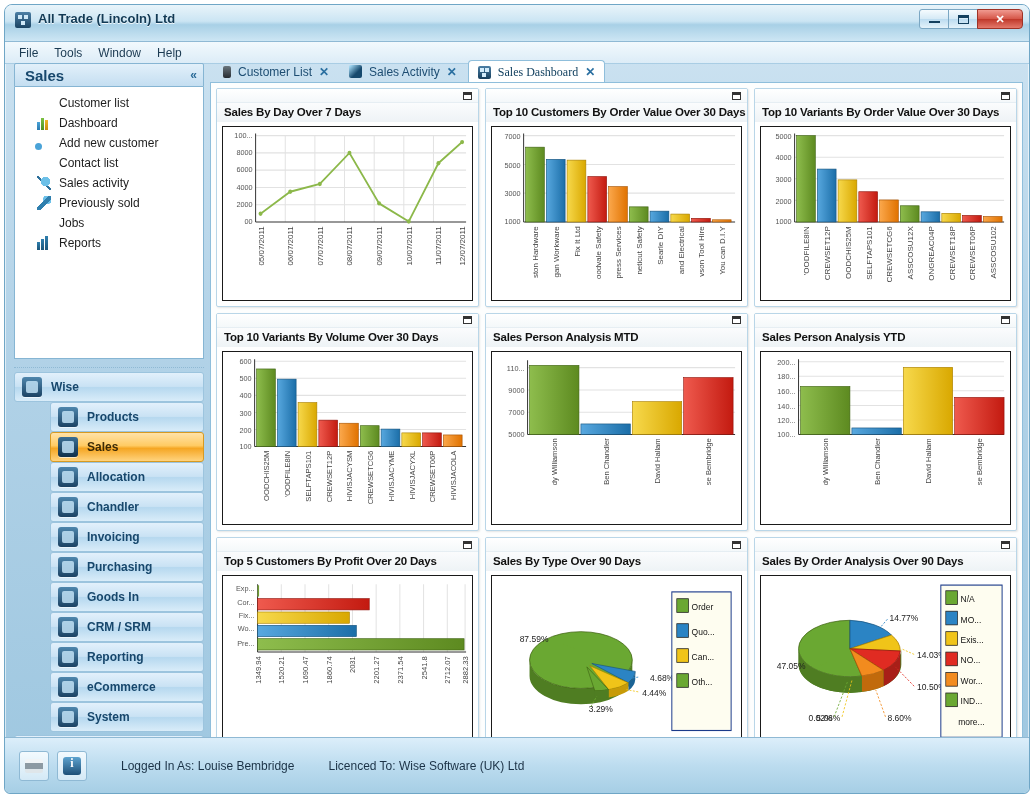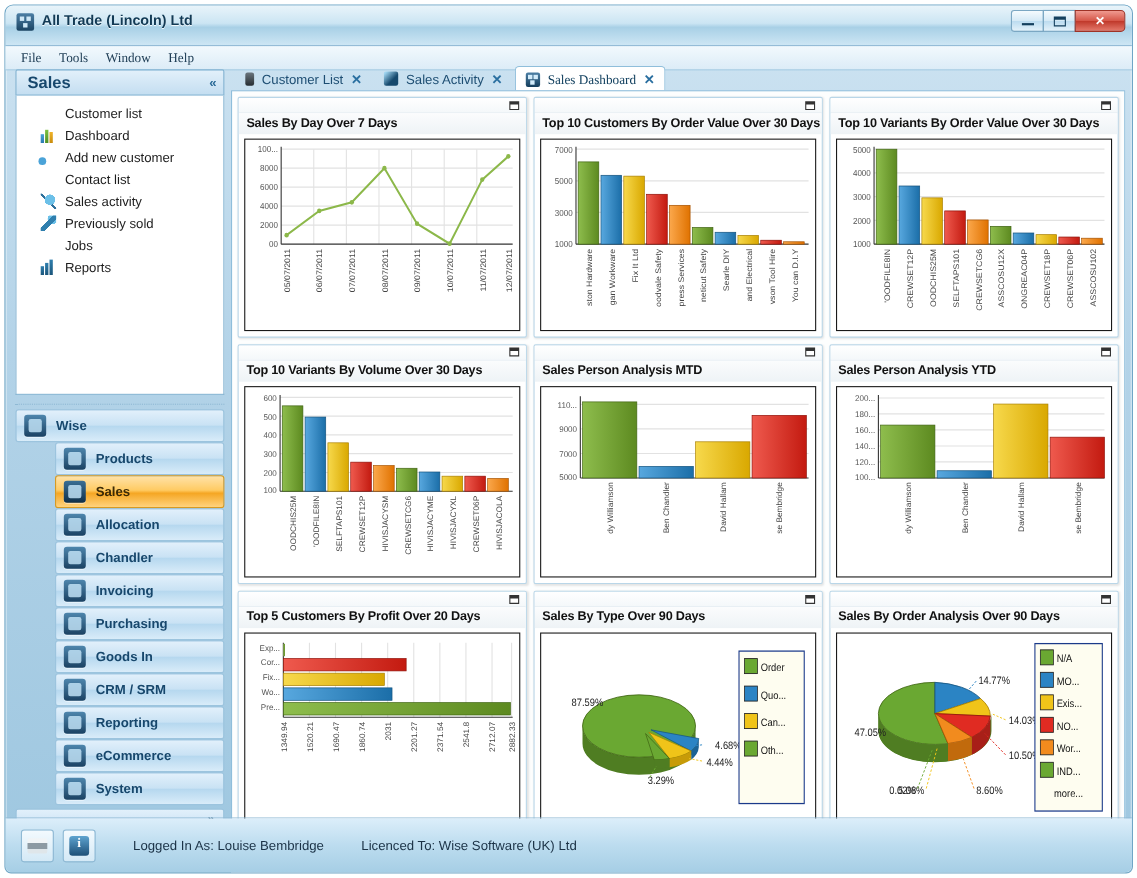--- a/index.html
+++ b/index.html
@@ -63,21 +63,21 @@
     background: linear-gradient(180deg,#f09a90 0%,#d6584a 48%,#c0392b 52%,#e4796b 100%);
     border-color: #9e3226; color:#fff; font-weight:700;
   }
   .glyph-min { display:block; width:11px; height:2px; background:#14405e; margin-top:6px; }
   .glyph-max { display:block; width:11px; height:9px; border:1px solid #14405e; border-top-width:3px; }
   
   #menubar {
     height: 22px;
     background: linear-gradient(180deg,#f2f9fd,#dcecf7);
     border-bottom: 1px solid #a9cde4;
-    display: flex; align-items: center; padding-left: 14px; gap: 16px; font-family: Liberation Serif, serif;
+    display: flex; align-items: center; padding-left: 14px; gap: 16px;
   }
   #menubar .mi { font-size: 12px; color: #1b3a52; cursor: default; }
   
   #body-area {
     position: absolute; left: 0; top: 53px; right: 0; bottom: 0;
     display: flex;
     border-radius: 9px;
   }
   
   #sidebar {
@@ -264,21 +264,21 @@
   .tb-select .caret { font-size:8px; color:#456; }
   .tb-plus { width:12px;height:12px; position:relative; }
   .tb-plus:before,.tb-plus:after{content:"";position:absolute;background:#2f7fae;}
   .tb-plus:before{left:4.5px;top:0;width:3px;height:12px;}
   .tb-plus:after{left:0;top:4.5px;width:12px;height:3px;}
   .tb-pencil { width:13px;height:13px; background: linear-gradient(135deg,#f2c94c 35%, #8b6b12 36% 50%, #ddd 51%); transform: rotate(0deg); }
   .tb-editmode { width:13px;height:13px; background: linear-gradient(160deg,#f2c94c 0 45%, #1b4263 46%); border-radius:2px; }
   .tb-item { display:flex; align-items:center; gap:4px; cursor:default; }
   
   #statusbar {
-    position:absolute; left:0; right:0; bottom:0; height: 50px;
+    position:absolute; left:0; right:0; bottom:0; height: 56px;
     background: linear-gradient(180deg,#dceefa 0%, #bcdcef 50%, #a6cee5 100%);
     border-top: 1px solid #8fb9d4;
     border-radius: 0 0 6px 6px;
     display:flex; align-items:center; padding-left: 14px; gap: 8px;
   }
   .sb-btn {
     width: 30px; height: 30px; border:1px solid #8fb9d4; border-radius:3px;
     background: linear-gradient(180deg,#f3fafe,#d4e9f6);
     display:flex;align-items:center;justify-content:center;
   }

